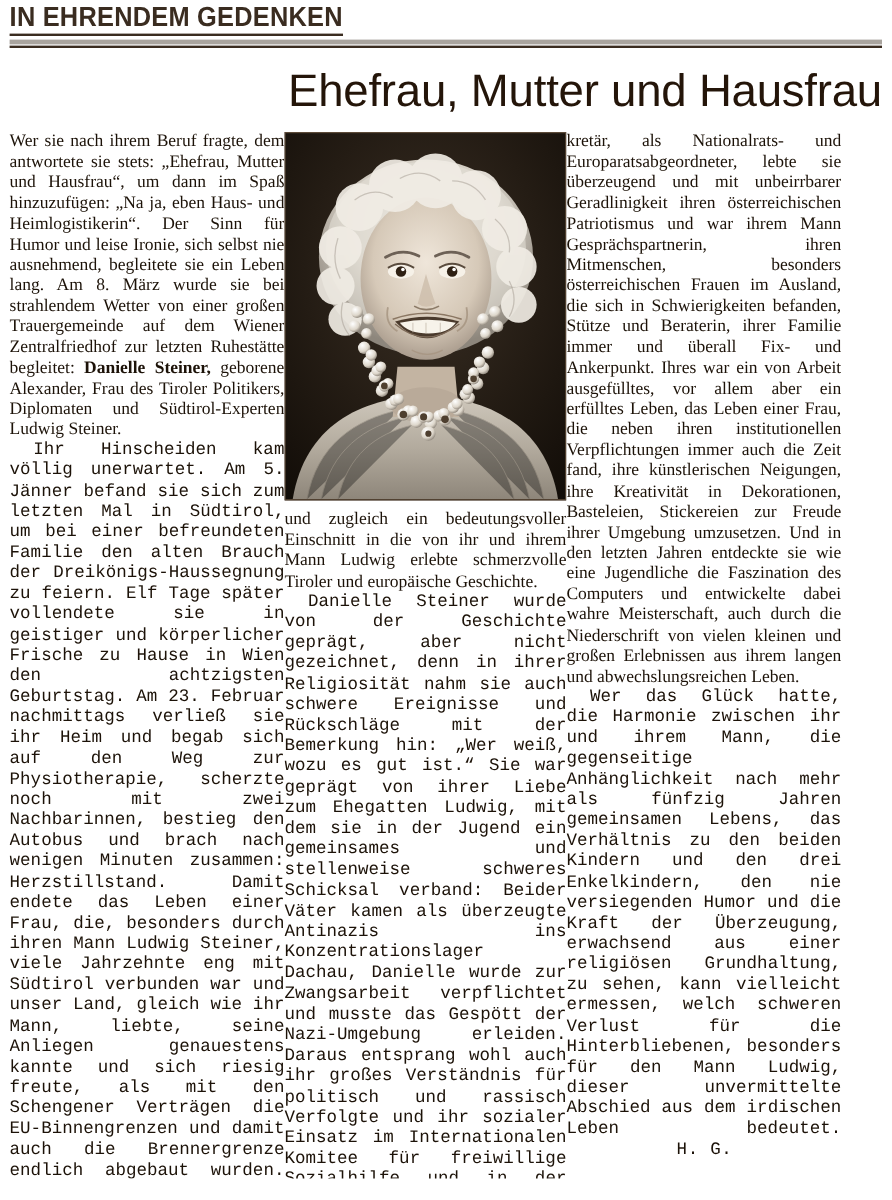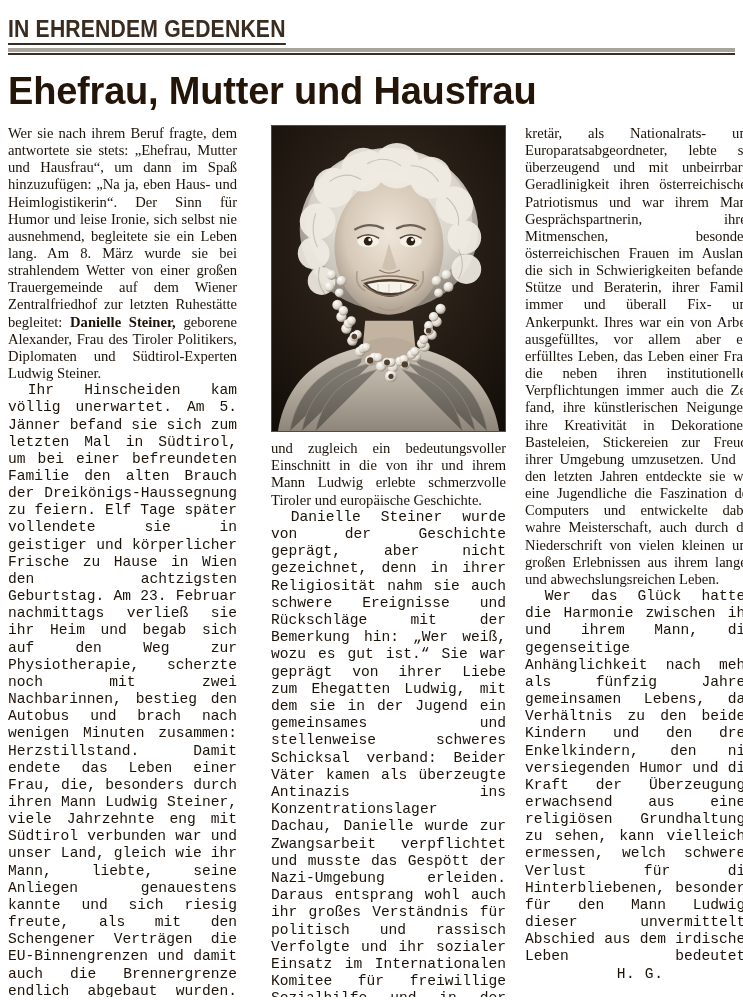--- a/index.html
+++ b/index.html
@@ -17,21 +17,21 @@
   .page {
     position: relative;
     width: 743px;
     height: 1000px;
     box-sizing: border-box;
     padding: 0 8px;
   }
 
   
   .kicker-wrap {
-    padding-top: 18px;
+    padding-top: 3px;
   }
   .kicker {
     font-family: "Liberation Sans", "DejaVu Sans", sans-serif;
     font-weight: bold;
     font-size: 23px;
     letter-spacing: 0.2px;
     color: #3a2c20;
     line-height: 1.0;
     display: inline-block;
     padding-bottom: 2px;
@@ -47,35 +47,34 @@
   }
   .rule-thin {
     margin-top: 1px;
     height: 2px;
     background: #3a2c20;
   }
 
   
   .headline {
     font-family: "Liberation Sans", "DejaVu Sans", sans-serif;
-    font-weight: bold;
+    font-weight: normal;
     font-size: 38px;
     line-height: 1.05;
     color: #241509;
-    text-align: left;
+    text-align: right;
     margin: 17px 0 13px 0;
     letter-spacing: -0.2px;
   }
 
   
   .cols {
     position: relative;
     display: flex;
     align-items: flex-start;
-    gap: 19px;
     height: 872px;
   }
   .col {
     width: 229px;
     flex: 0 0 229px;
     position: relative;
     height: 100%;
     overflow: hidden;
   }
   .col p {
@@ -97,21 +96,21 @@
     height: 307px;
     margin: 0 0 8px 0;
     border: 1px solid #5c4a38;
     box-sizing: border-box;
     overflow: hidden;
     background: #2a2118;
     position: relative;
   }
   .photo-frame svg { display: block; width: 100%; height: 100%; }
 
-  .col-mid { width: 235px; flex: 0 0 235px; margin-left: 15px; }
+  .col-mid { width: 235px; flex: 0 0 235px; }
   .col-mid p { font-size: 14.6px; line-height: 17.2px; }
 </style>
 </head>
 <body>
 
 <div class="page">
 
   <div class="kicker-wrap">
     <div class="kicker">IN EHRENDEM GEDENKEN</div>
     <div class="rule-thick"></div>

